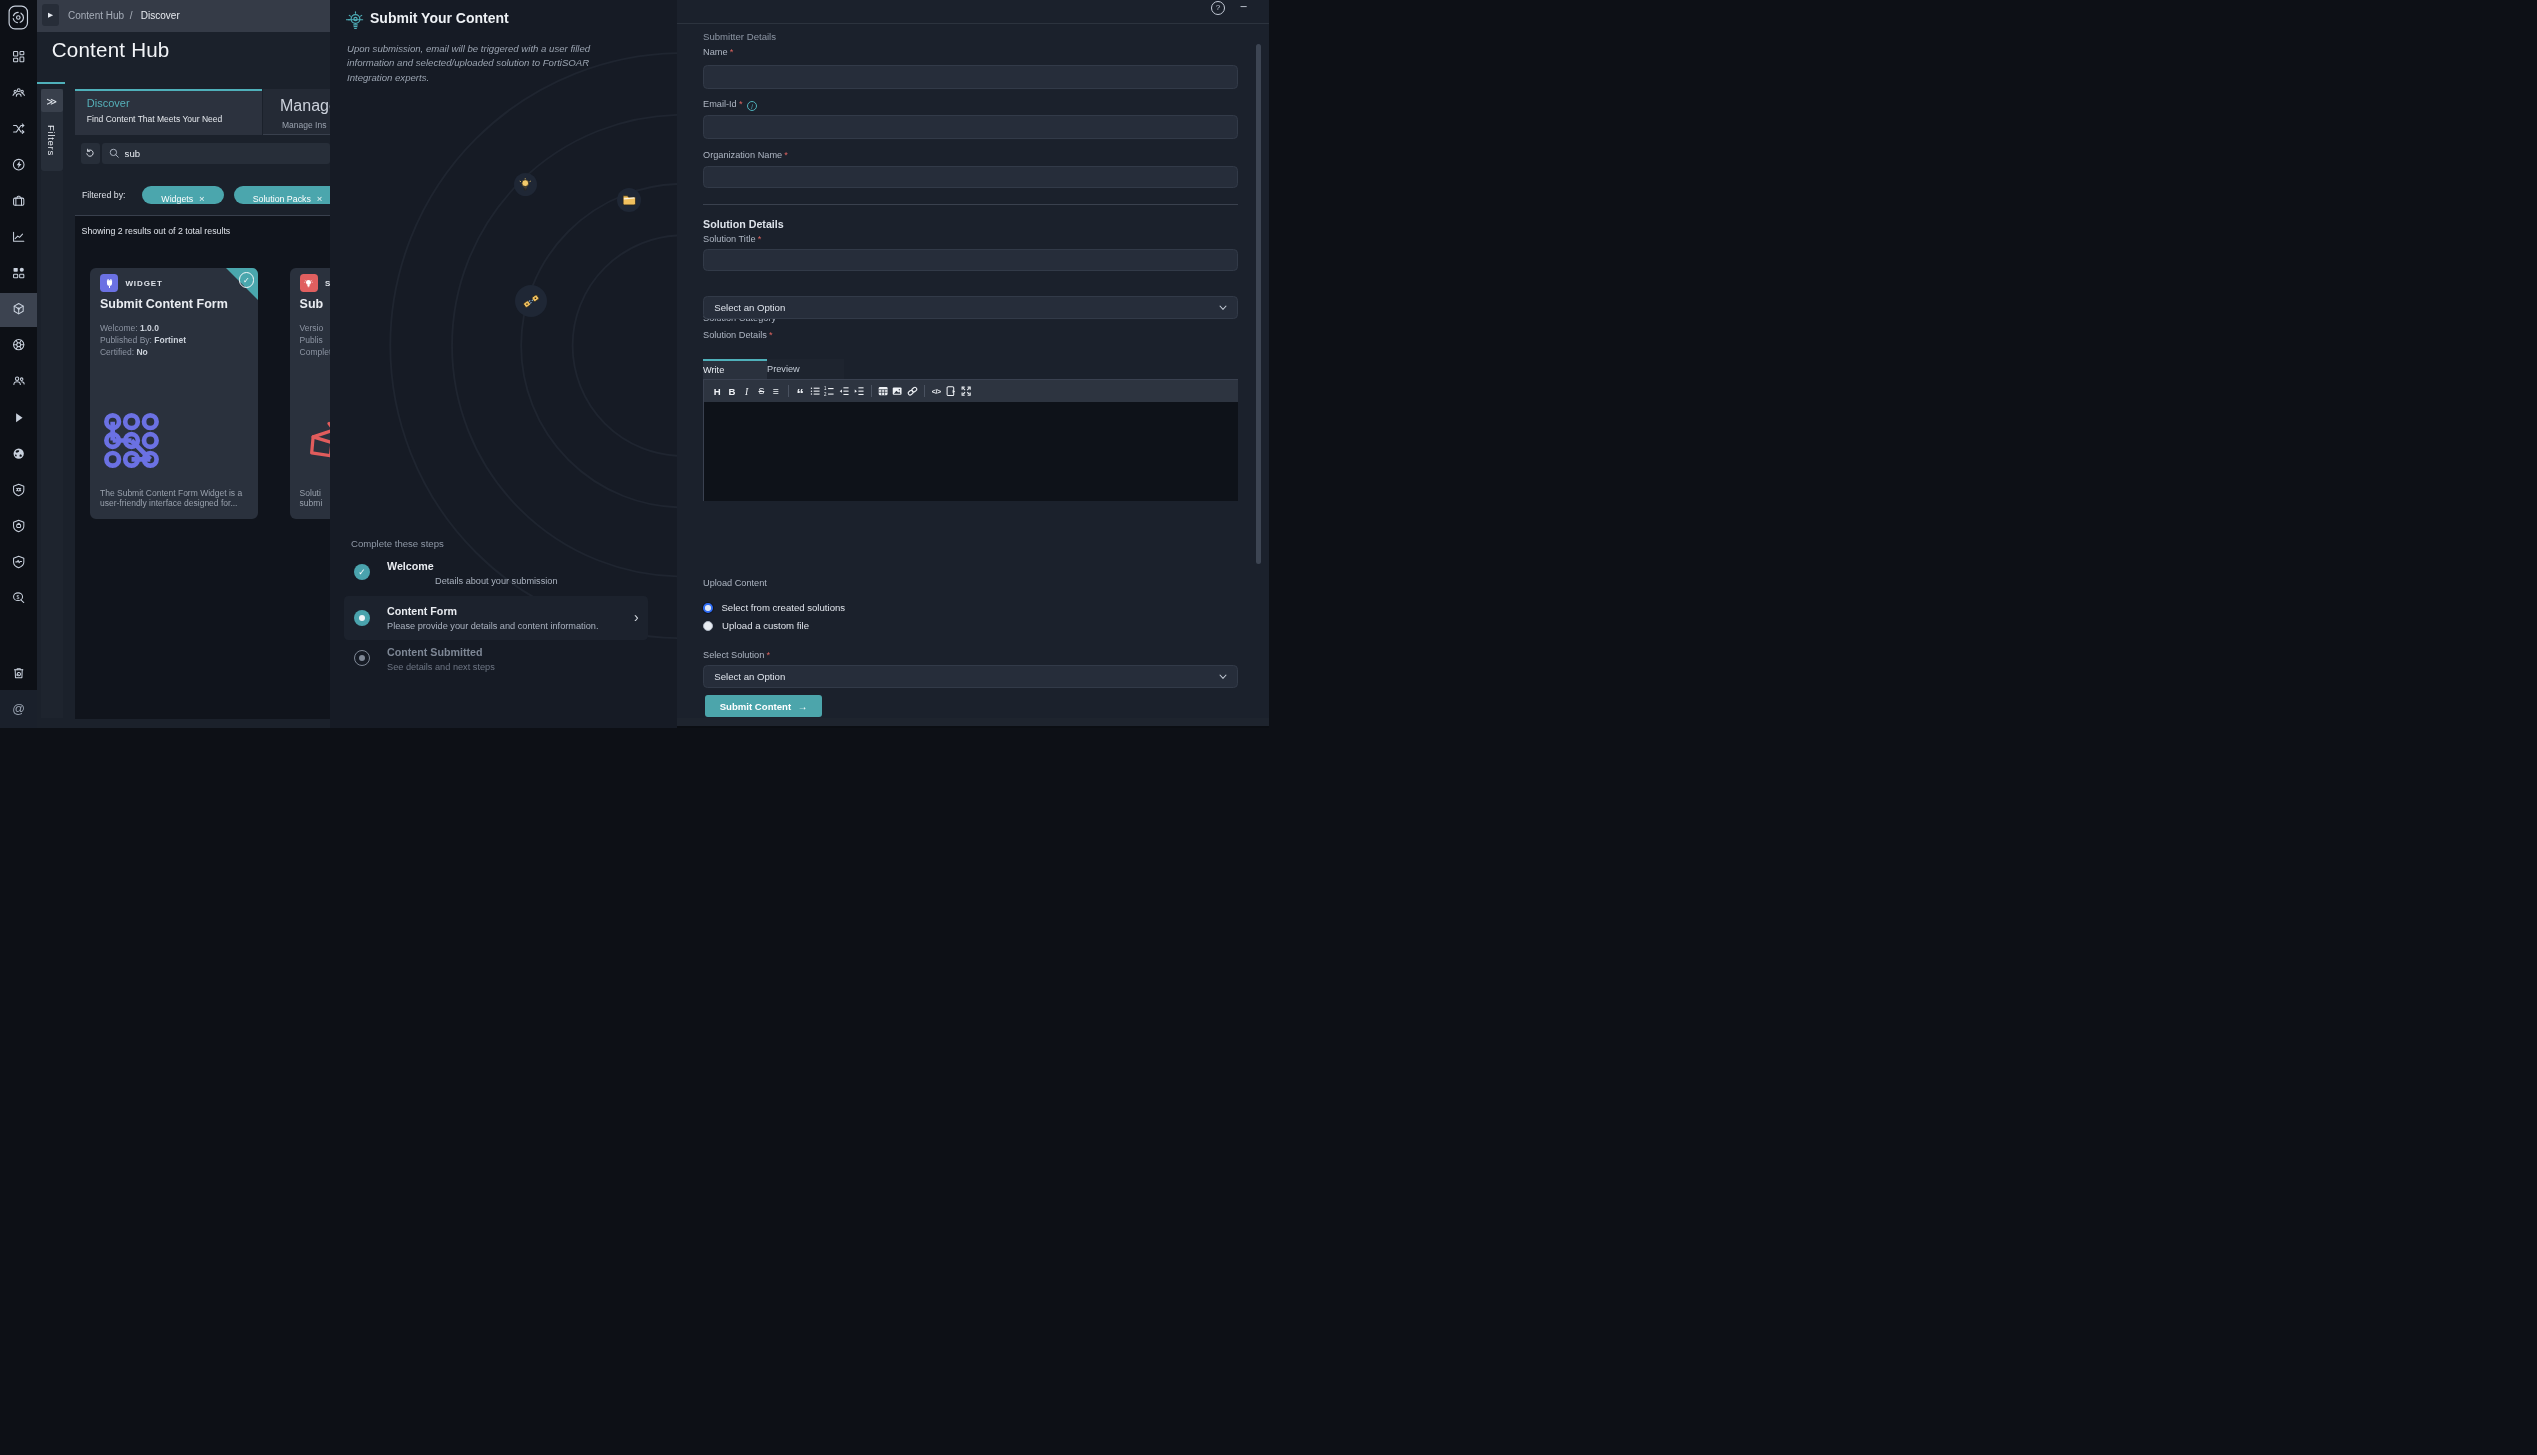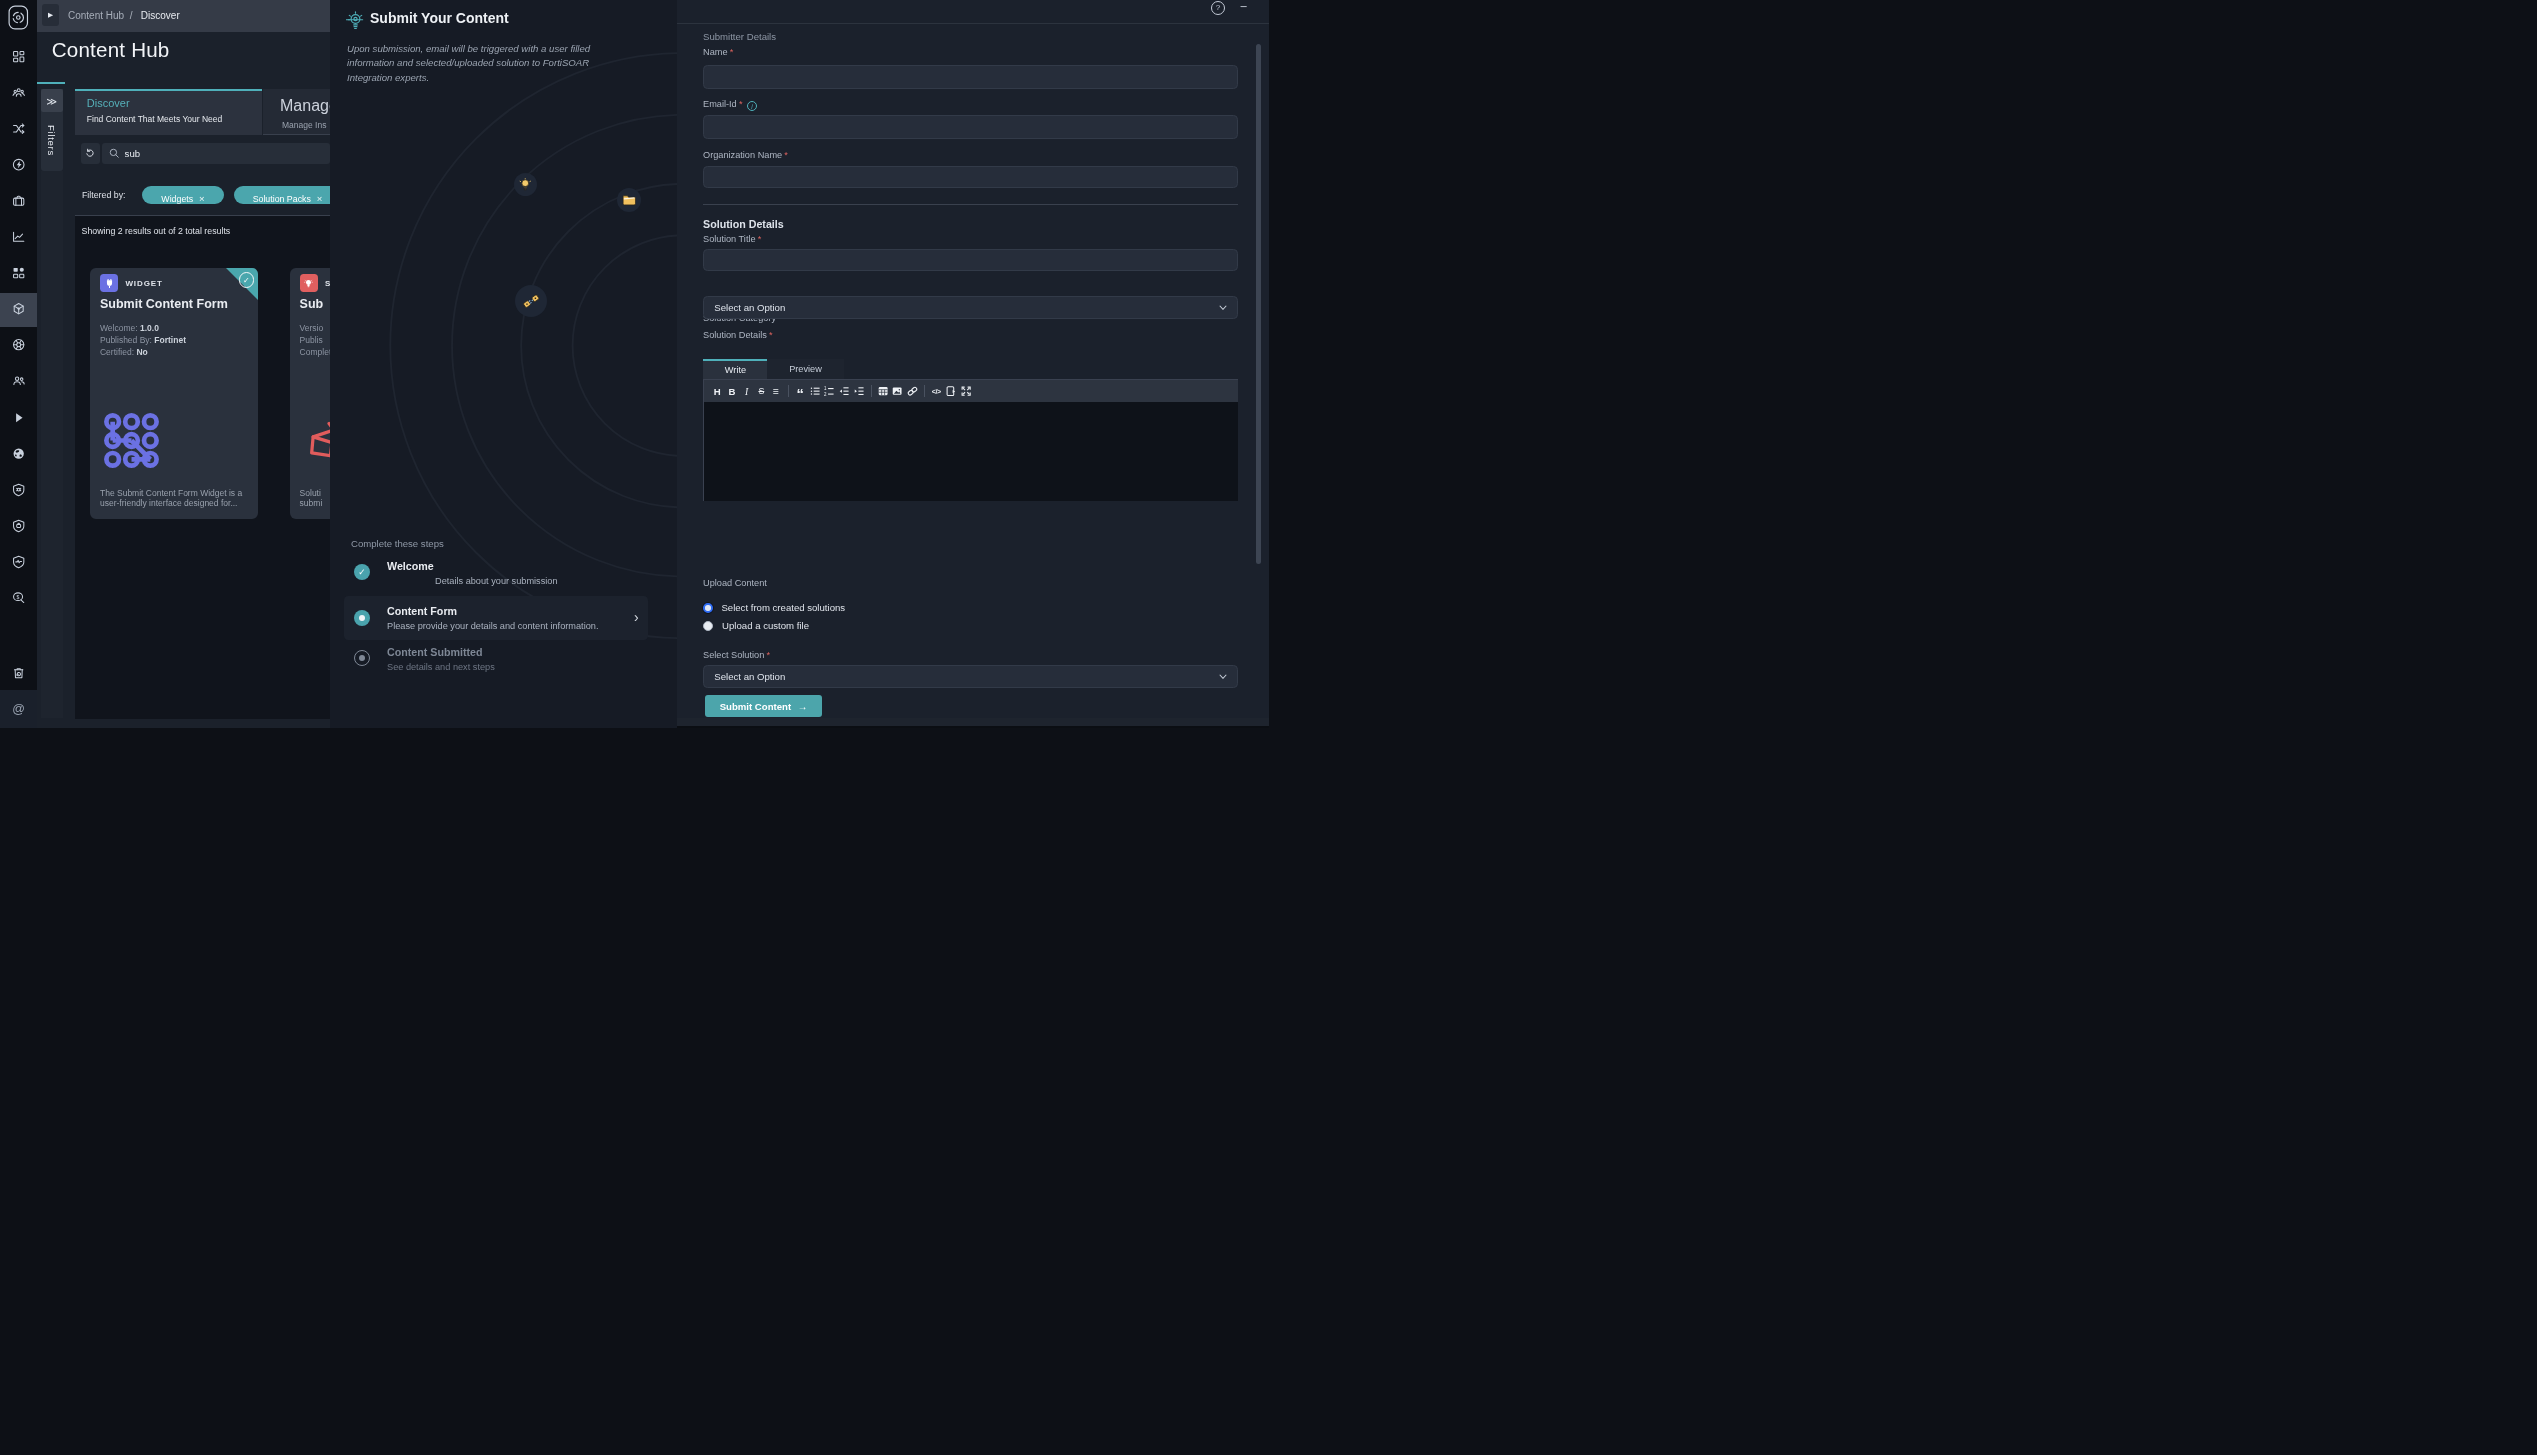--- a/index.html
+++ b/index.html
@@ -105,21 +105,21 @@
   .fld-label{font-size:9.2px;color:#aeb6c3;}
   .star{color:#e0645f;margin-left:2.2px;}
   .t-input{left:26px;width:535px;height:23.5px;background:#262d3a;border:0.7px solid #323a48;border-radius:4.4px;cursor:text;}
   .t-select{left:26px;width:535px;height:23px;background:#262d3a;border:0.7px solid #323a48;border-radius:4.4px;cursor:pointer;display:flex;align-items:center;padding:0 10.3px;color:#dfe4ec;font-size:9.6px;}
   .t-select svg{position:absolute;right:9.6px;top:8px;}
   #info-ic{display:inline-flex;width:10.3px;height:10.3px;border:0.9px solid #4fb0ba;border-radius:50%;color:#4fb0ba;font-size:6.6px;align-items:center;justify-content:center;margin-left:4.4px;vertical-align:-1.5px;font-style:italic;}
   #form-divider{left:26px;top:204px;width:535px;height:0.7px;background:#3a414e;}
   #sec2{font-size:10.7px;font-weight:bold;color:#dde2ea;}
 
   
-  .ed-tab{top:359px;height:20.6px;font-size:9.2px;display:flex;align-items:center;justify-content:center;cursor:pointer;}
+  .ed-tab{top:359px;height:20.6px;font-size:9.2px;display:flex;align-items:center;cursor:pointer;}
   #tab-write{left:26px;width:65px;background:#2a313d;border-top:2.2px solid #4fb0ba;color:#e8ecf2;}
   #tab-preview{left:90px;width:77px;background:#1e242f;color:#c6cdd8;}
   #ed-box{left:26px;top:379px;width:535px;height:122px;border:0.7px solid #3a4150;}
   #ed-toolbar{left:0;top:0;width:534px;height:22px;background:#2d3440;display:flex;align-items:center;padding:0 7.4px;gap:2.9px;}
   .tb{width:11.8px;height:14.7px;display:flex;align-items:center;justify-content:center;color:#eef1f5;cursor:pointer;flex:none;}
   .tb-H{font-weight:bold;font-size:9.6px;}
   .tb-B{font-weight:bold;font-size:9.6px;}
   .tb-I{font-style:italic;font-size:9.6px;font-family:"Liberation Serif",serif;}
   .tb-S{font-size:8.8px;text-decoration:line-through;}
   .tb-lines{font-size:10.3px;}

